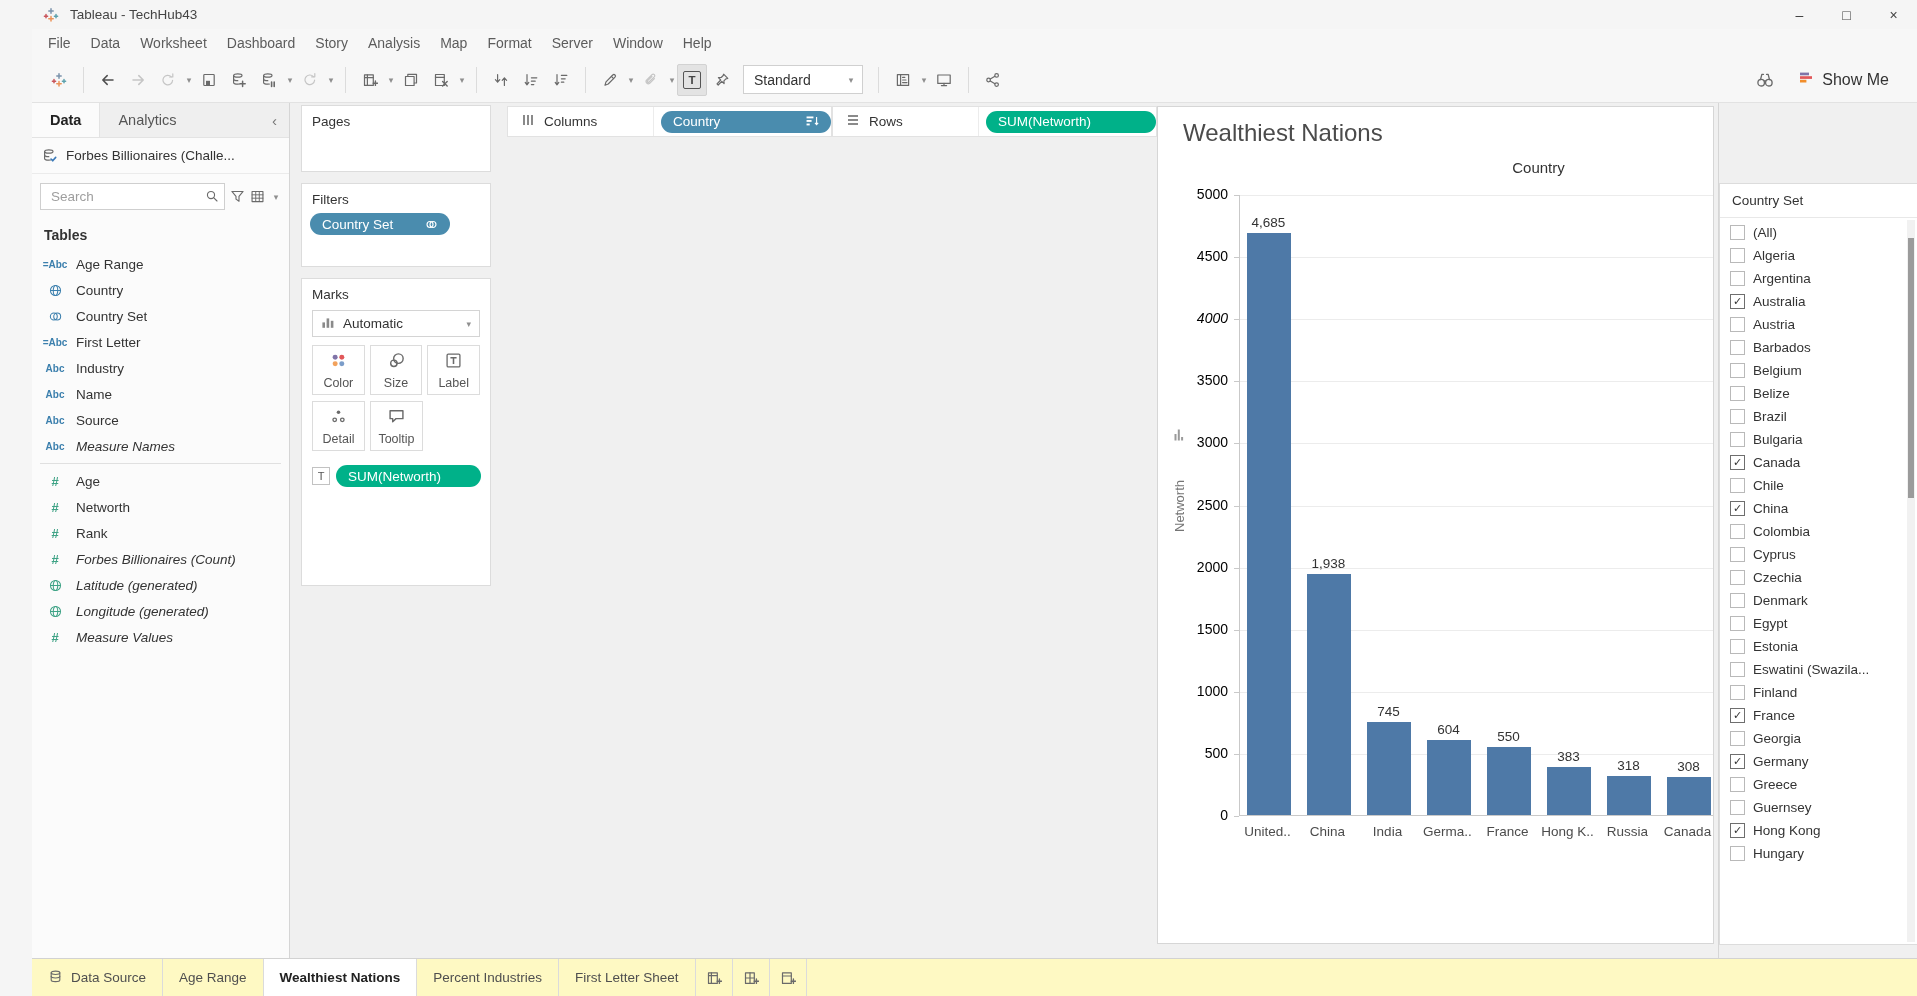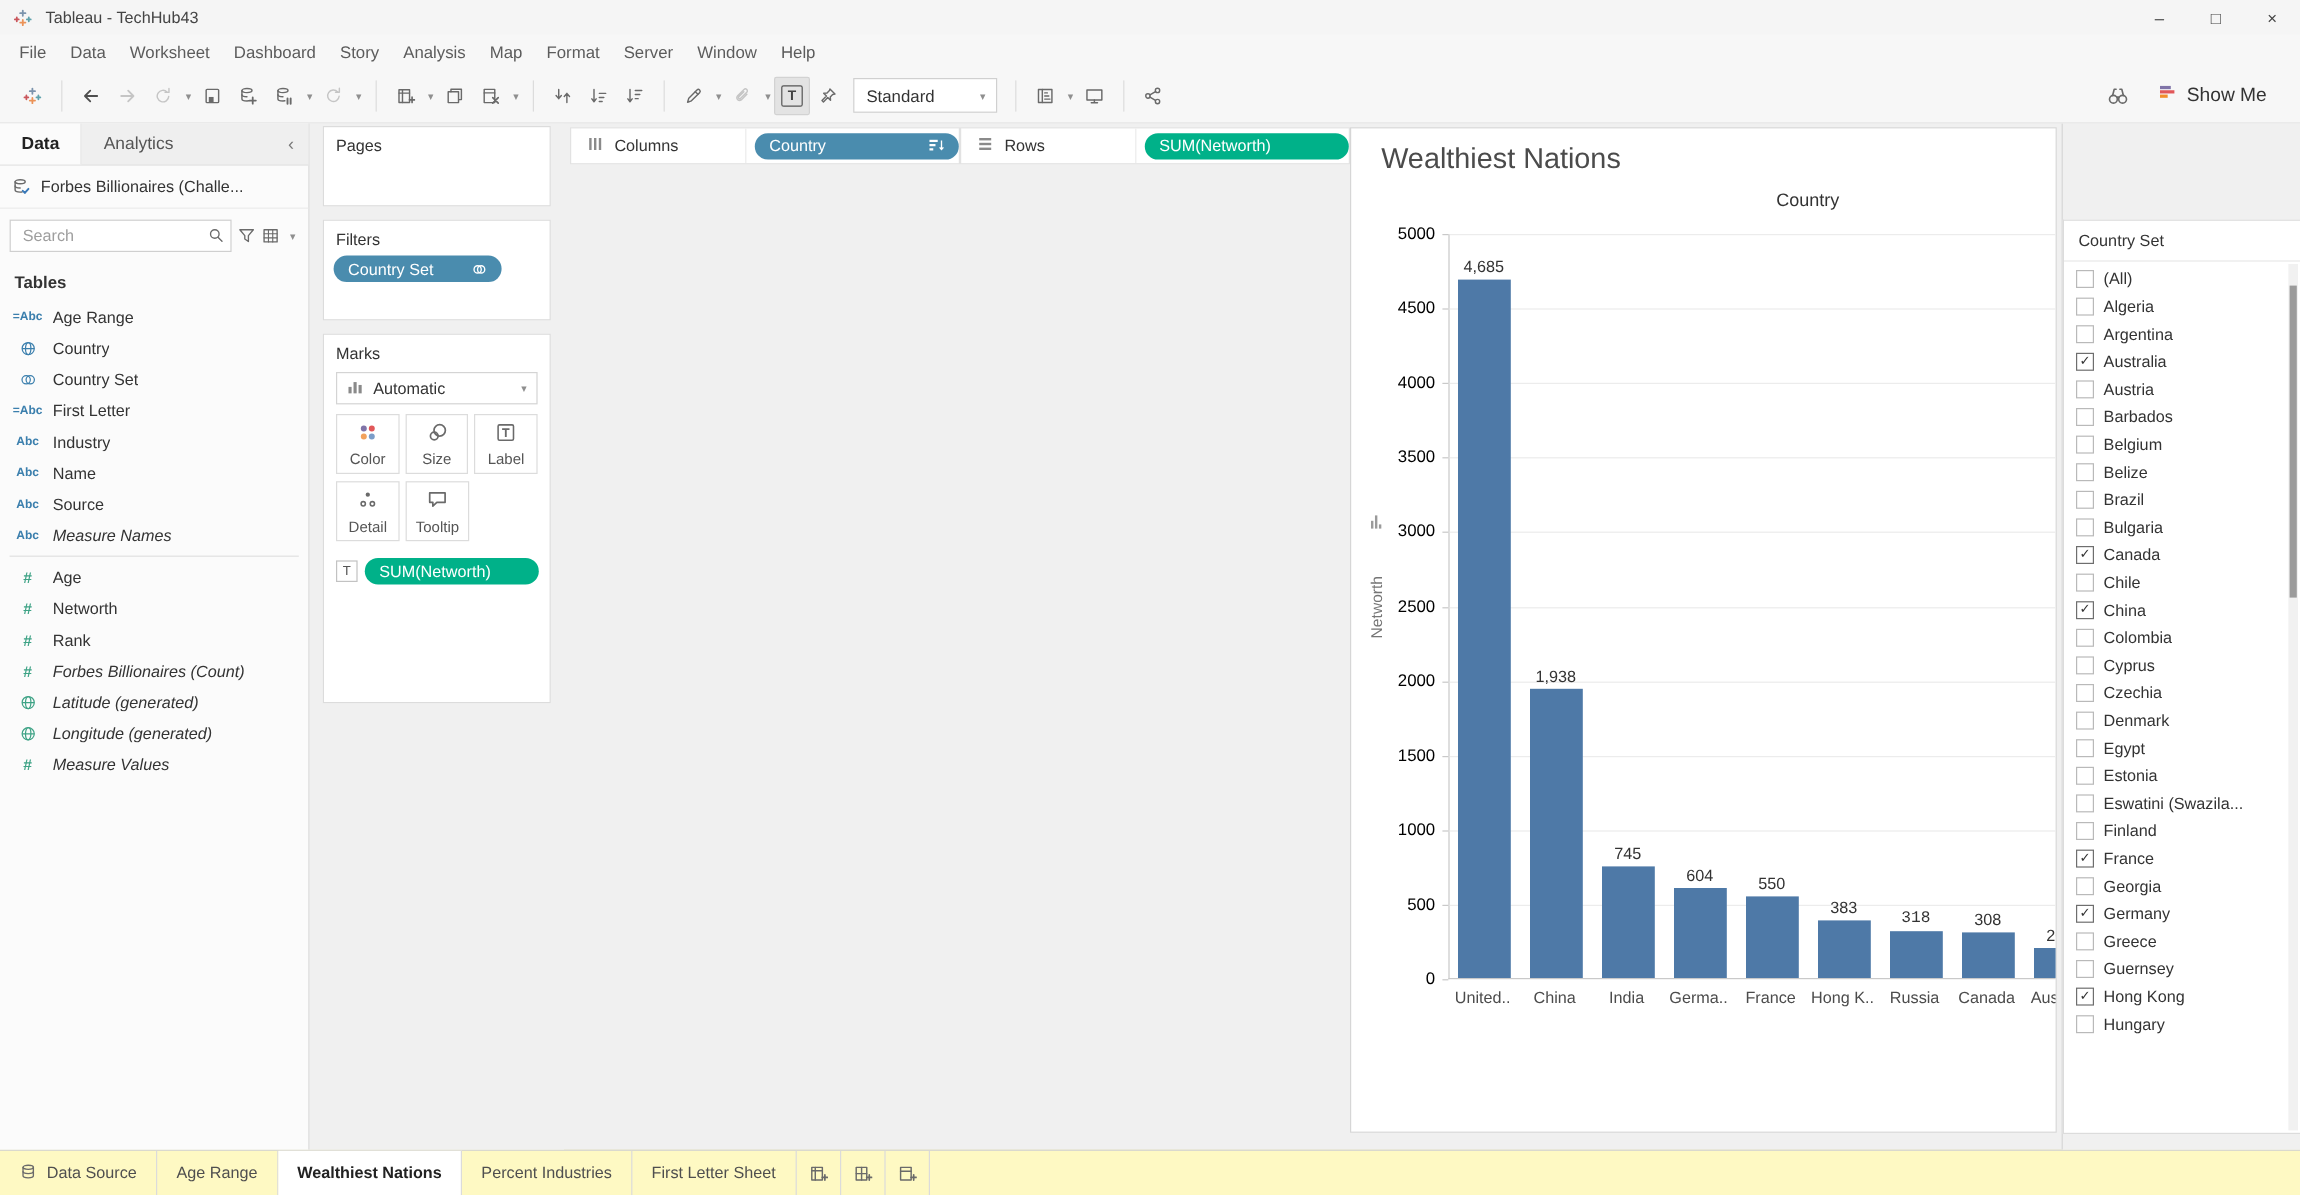--- a/index.html
+++ b/index.html
@@ -1,18 +1,18 @@
 <!DOCTYPE html>
 <html style="--pill-blue: #4a8cae; --pill-green: #00b189;"><head>
 <meta charset="utf-8">
 <style>
   html,body{margin:0;padding:0;background:#e9e9e9;}
   *{box-sizing:border-box;}
   .app{width:1917px;height:996px;position:relative;overflow:hidden;background:#f5f5f5;
-       font-family:"Liberation Sans",sans-serif;color:#333;font-size:13.5px;-webkit-font-smoothing:antialiased;}
+       font-family:"Liberation Sans",sans-serif;color:#333;font-size:13.5px;padding-left:32px;-webkit-font-smoothing:antialiased;}
   
   .titlebar{height:29px;background:#f5f5f5;display:flex;align-items:center;padding-left:8px;}
   .titlebar .apptitle{font-size:13.5px;color:#444;margin-left:8px;}
   .win-controls{margin-left:auto;display:flex;height:100%;}
   .win-btn{width:47px;height:100%;display:flex;align-items:center;justify-content:center;color:#444;font-size:14px;}
   
   .menubar{height:28px;background:#f7f7f7;display:flex;align-items:center;padding-left:6px;}
   .menu-item{padding:0 10px;font-size:14px;color:#5c5c5c;}
   
   .toolbar{height:46px;background:#f7f7f7;border-bottom:1px solid #e2e2e2;display:flex;align-items:center;padding:0 12px;}
@@ -587,21 +587,21 @@
             <div class="vlabel" style="left: 56.5px; bottom: 244px;">1,938</div>
             <div class="bar" style="left: 126.5px; width: 44px; height: 93px; background: rgb(78, 121, 167);"></div>
             <div class="vlabel" style="left: 116.5px; bottom: 96px;">745</div>
             <div class="bar" style="left: 186.5px; width: 44px; height: 75px; background: rgb(78, 121, 167);"></div>
             <div class="vlabel" style="left: 176.5px; bottom: 78px;">604</div>
             <div class="bar" style="left: 246.5px; width: 44px; height: 68px; background: rgb(78, 121, 167);"></div>
             <div class="vlabel" style="left: 236.5px; bottom: 71px;">550</div>
             <div class="bar" style="left: 306.5px; width: 44px; height: 48px; background: rgb(78, 121, 167);"></div>
             <div class="vlabel" style="left: 296.5px; bottom: 51px;">383</div>
             <div class="bar" style="left: 366.5px; width: 44px; height: 39px; background: rgb(78, 121, 167);"></div>
-            <div class="vlabel" style="left: 356.5px; bottom: 42px; font-family: Liberation Mono, monospace;">318</div>
+            <div class="vlabel" style="left: 356.5px; bottom: 42px;">318</div>
             <div class="bar" style="left: 426.5px; width: 44px; height: 38px; background: rgb(78, 121, 167);"></div>
             <div class="vlabel" style="left: 416.5px; bottom: 41px;">308</div>
             <div class="bar" style="left: 486.5px; width: 44px; height: 25px; background: rgb(78, 121, 167);"></div>
             <div class="vlabel" style="left: 476.5px; bottom: 28px;">205</div>
             <div class="bar" style="left: 546.5px; width: 44px; height: 25px; background: rgb(78, 121, 167);"></div>
             <div class="vlabel" style="left: 536.5px; bottom: 28px;">199</div>
           </div>
       <div class="ytick" style="left: 0px; top: 700px;">0</div>
           <div class="ytickmark" style="left: 76px; top: 709px;"></div>
           <div class="ytick" style="left: 0px; top: 637.9px;">500</div>
@@ -611,21 +611,21 @@
           <div class="ytick" style="left: 0px; top: 513.7px;">1500</div>
           <div class="ytickmark" style="left: 76px; top: 522.7px;"></div>
           <div class="ytick" style="left: 0px; top: 451.6px;">2000</div>
           <div class="ytickmark" style="left: 76px; top: 460.6px;"></div>
           <div class="ytick" style="left: 0px; top: 389.5px;">2500</div>
           <div class="ytickmark" style="left: 76px; top: 398.5px;"></div>
           <div class="ytick" style="left: 0px; top: 327.4px;">3000</div>
           <div class="ytickmark" style="left: 76px; top: 336.4px;"></div>
           <div class="ytick" style="left: 0px; top: 265.3px;">3500</div>
           <div class="ytickmark" style="left: 76px; top: 274.3px;"></div>
-          <div class="ytick" style="left: 0px; top: 203.2px;">4000</div>
+          <div class="ytick" style="left: 0px; top: 203.2px; font-style: italic;">4000</div>
           <div class="ytickmark" style="left: 76px; top: 212.2px;"></div>
           <div class="ytick" style="left: 0px; top: 141.1px;">4500</div>
           <div class="ytickmark" style="left: 76px; top: 150.1px;"></div>
           <div class="ytick" style="left: 0px; top: 79px;">5000</div>
           <div class="ytickmark" style="left: 76px; top: 88px;"></div>
           <div class="xlabel" style="left: 77.5px; top: 717px;">United..</div>
           <div class="xlabel" style="left: 137.5px; top: 717px;">China</div>
           <div class="xlabel" style="left: 197.5px; top: 717px;">India</div>
           <div class="xlabel" style="left: 257.5px; top: 717px;">Germa..</div>
           <div class="xlabel" style="left: 317.5px; top: 717px;">France</div>

